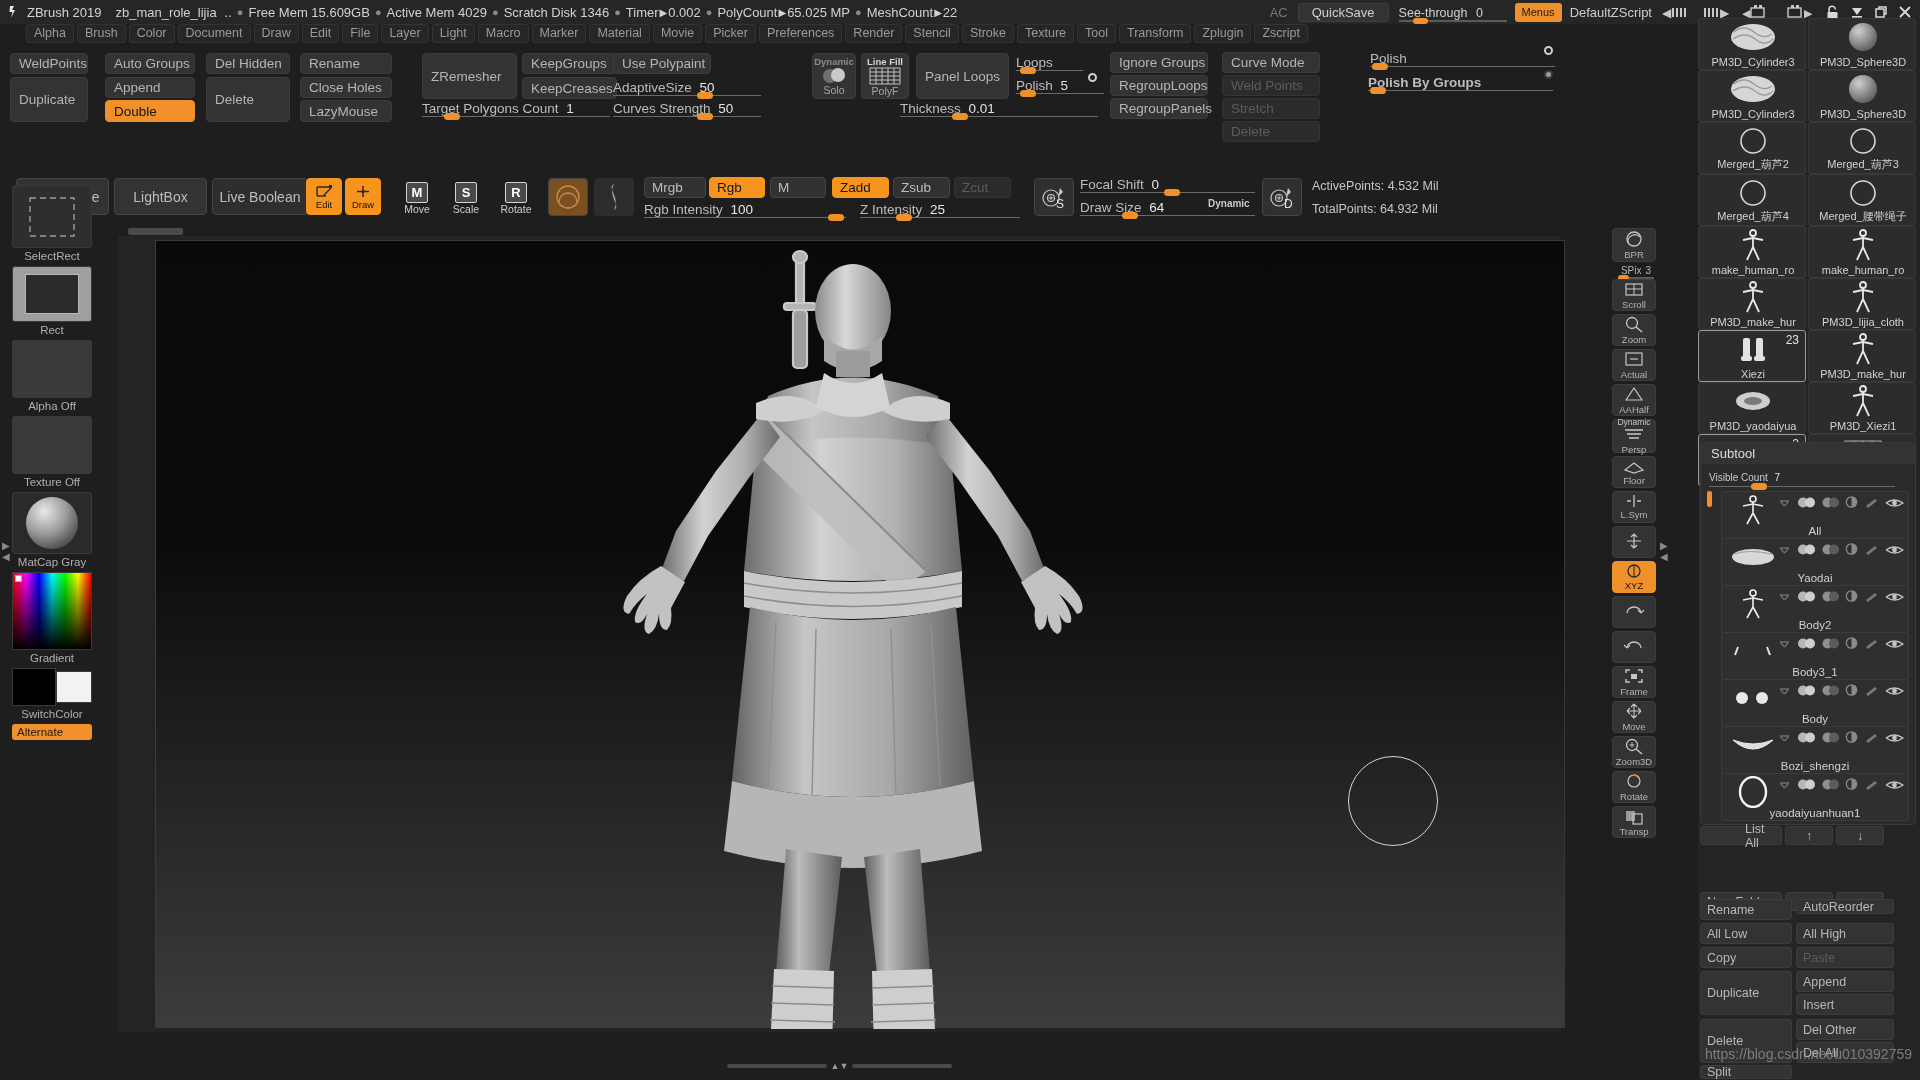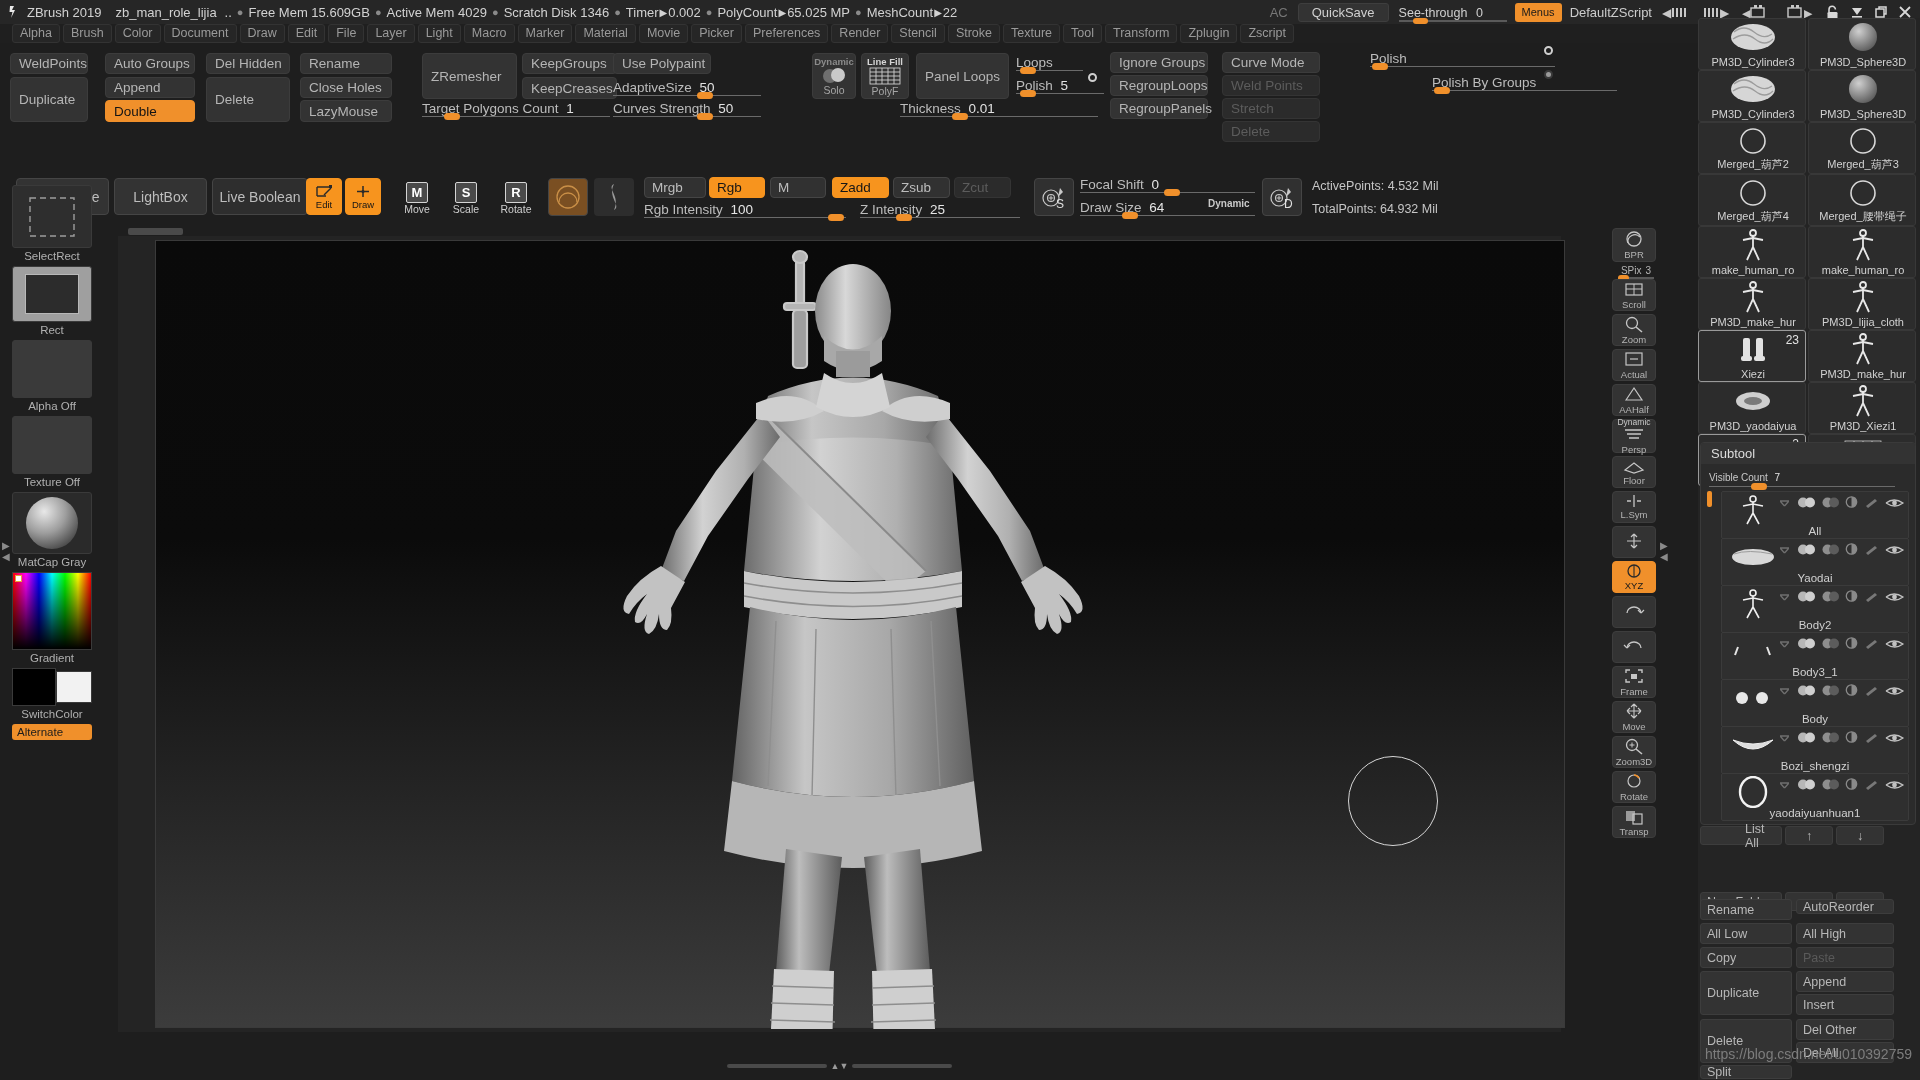--- a/index.html
+++ b/index.html
@@ -36,21 +36,21 @@
   .menus-btn {
     background: #f0902b; color: #1a1a1a; font-size: 11px; border-radius: 3px;
     padding: 1px 7px; margin-right: 8px; height: 19px; display: flex; align-items: center;
   }
   .dzs { font-size: 13px; color: #ccc; margin-right: 10px; }
   .tb-ico { margin-right: 10px; display: flex; align-items: center; }
 
   
   .menubar {
     position: absolute; top: 24px; left: 0; width: 1920px; height: 19px;
-    background: #1f1f1f; display: flex; align-items: center; padding-left: 12px;
+    background: #1f1f1f; display: flex; align-items: center; padding-left: 26px;
   }
   .menu-item {
     font-size: 12.5px; color: #9a9a9a; padding: 1px 7px; margin-right: 3px;
     border: 1px solid #333; border-radius: 3px; background: #262626; line-height: 15px;
   }
 
   
   .plug { position: absolute; top: 47px; left: 0; width: 1920px; height: 98px; }
   .pbtn {
     position: absolute; background: #333; border: 1px solid #3c3c3c; border-radius: 4px;
@@ -420,21 +420,21 @@
     <div class="pbtn dis" style="left:1222px;top:28px;width:98px;height:21px;">Weld Points</div>
     <div class="pbtn dis" style="left:1222px;top:51px;width:98px;height:21px;">Stretch</div>
     <div class="pbtn dis" style="left:1222px;top:74px;width:98px;height:21px;">Delete</div>
 
     <div class="slider" style="left:1370px;top:2px;width:185px;">
       <span class="sl-lbl">Polish</span>
       <span class="sl-track" style="width:185px;"></span>
       <span class="sl-knob" style="left:2px"></span>
     </div>
     <span class="radio-o" style="left:1544px;top:-1px;"></span>
-    <div class="slider" style="left:1432px;top:26px;width:185px;">
+    <div class="slider" style="left:1368px;top:26px;width:185px;font-weight:bold;">
       <span class="sl-lbl">Polish By Groups</span>
       <span class="sl-track" style="width:185px;"></span>
       <span class="sl-knob" style="left:2px"></span>
     </div>
     <span class="radio-f" style="left:1544px;top:23px;"></span>
   </div>
 
   <div class="maintb">
     <div class="mbtn big" style="left:16px;top:8px;width:93px;height:37px;">Home Page</div>
     <div class="mbtn big" style="left:114px;top:8px;width:93px;height:37px;">LightBox</div>

